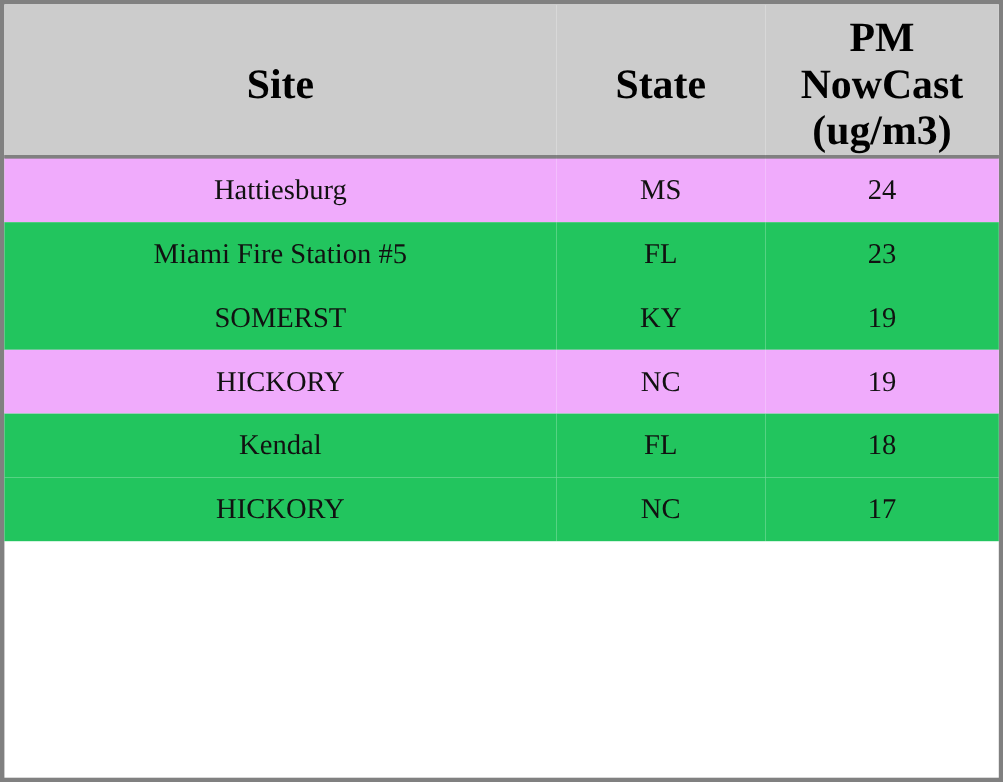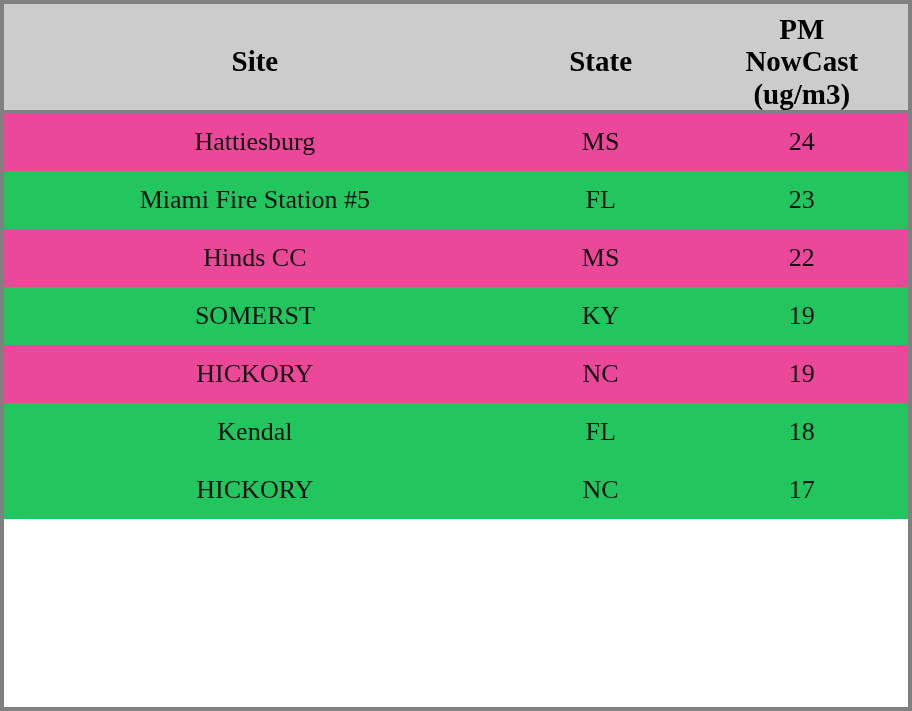--- a/index.html
+++ b/index.html
@@ -27,21 +27,21 @@
   }
   col.col-site { width: 55.5%; }
   col.col-state { width: 21.0%; }
   col.col-value { width: 23.5%; }
 
   thead th {
     background: #cccccc;
     color: #000000;
     font-family: "Liberation Serif", serif;
     font-weight: bold;
-    font-size: 29px;
+    font-size: 38px;
     line-height: 1.12;
     text-align: center;
     vertical-align: middle;
     padding: 9px 6px 0 6px;
     border: 0;
     border-bottom: 3px solid #808080;
   }
   thead th .hdr-line {
     display: block;
   }
@@ -49,21 +49,21 @@
     font-family: "Liberation Serif", serif;
     font-size: 26px;
     color: #111111;
     text-align: center;
     vertical-align: middle;
     height: 58px;
     padding: 0 6px;
     border: 0;
   }
   tbody tr.odd td {
-    background: #ec4899;
+    background: #f0abfc;
   }
   tbody tr.even td {
     background: #22c55e;
   }
 </style>
 </head>
 <body>
 
 <div class="table-frame">
   <table class="data-table">
@@ -91,25 +91,20 @@
       <tr class="odd">
         <td>Hattiesburg</td>
         <td>MS</td>
         <td>24</td>
       </tr>
       <tr class="even">
         <td>Miami Fire Station #5</td>
         <td>FL</td>
         <td>23</td>
       </tr>
-      <tr class="odd">
-        <td>Hinds CC</td>
-        <td>MS</td>
-        <td>22</td>
-      </tr>
       <tr class="even">
         <td>SOMERST</td>
         <td>KY</td>
         <td>19</td>
       </tr>
       <tr class="odd">
         <td>HICKORY</td>
         <td>NC</td>
         <td>19</td>
       </tr>

